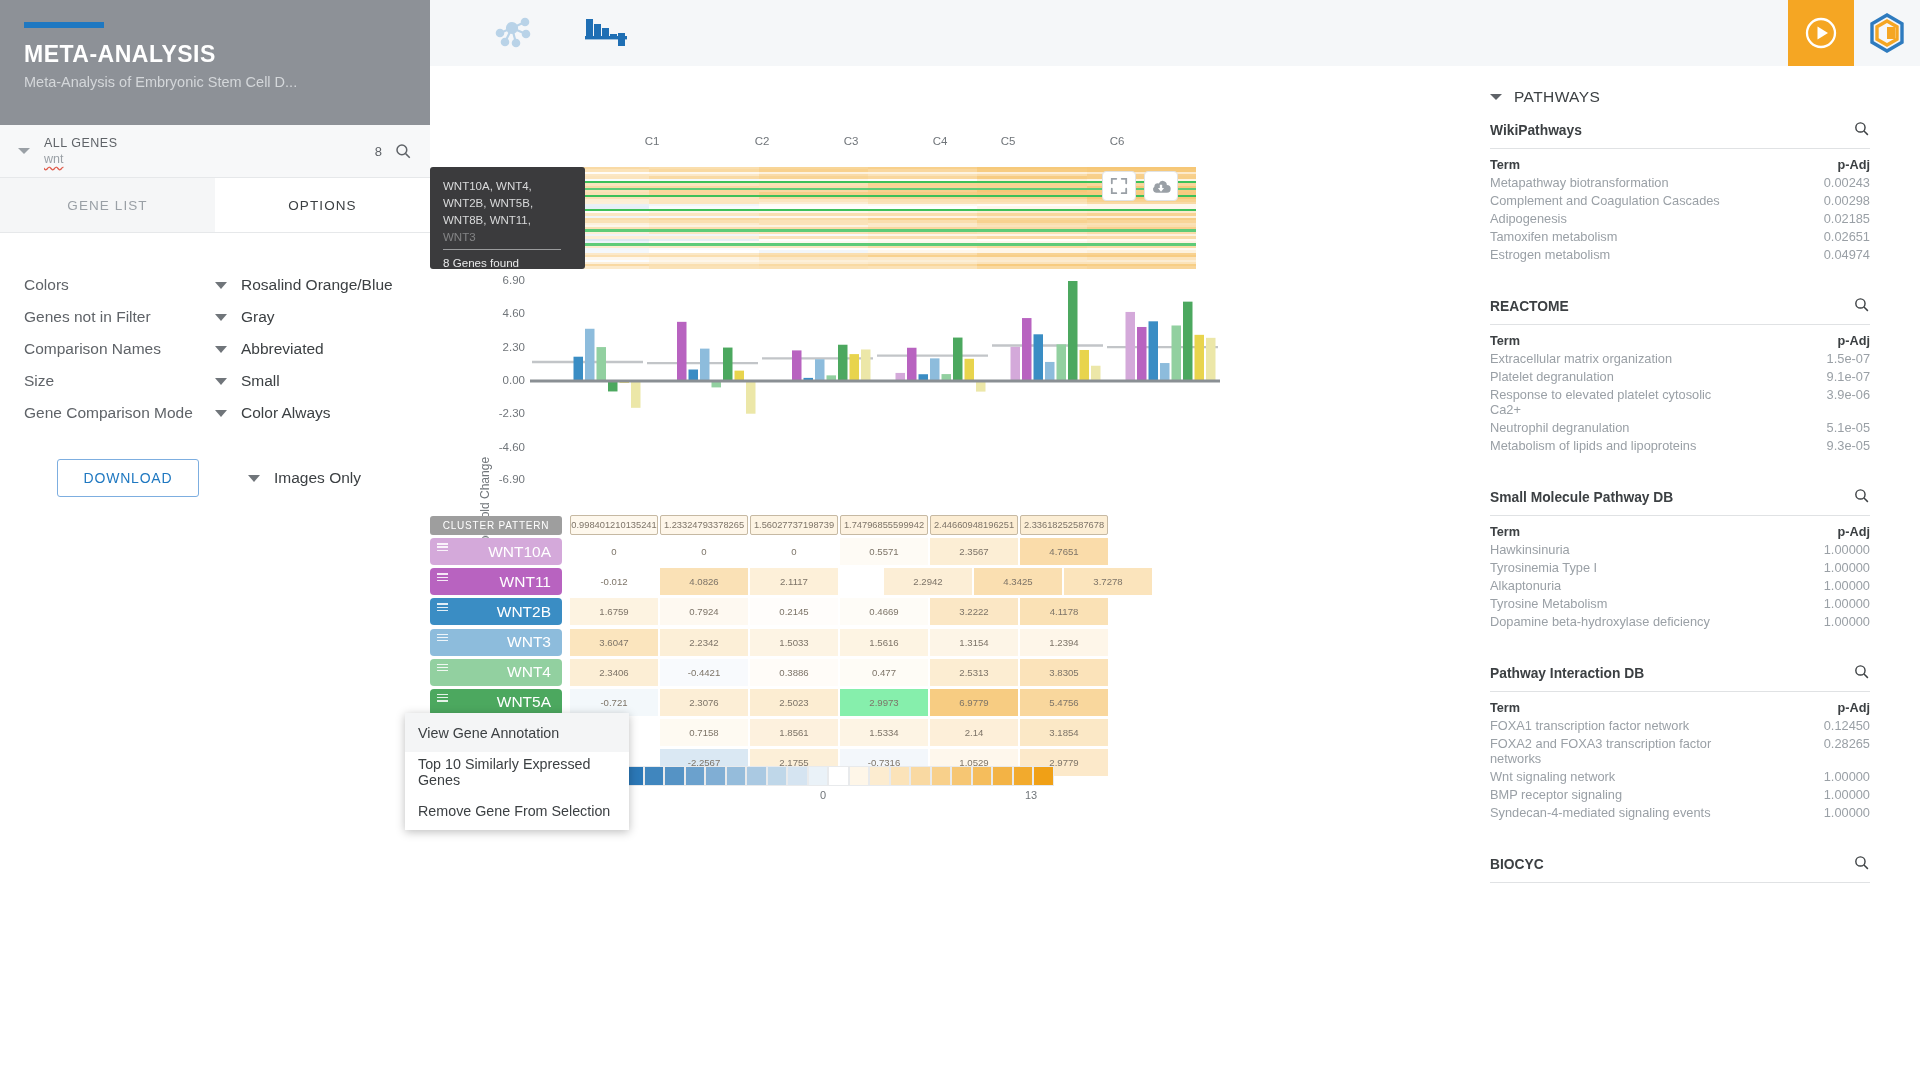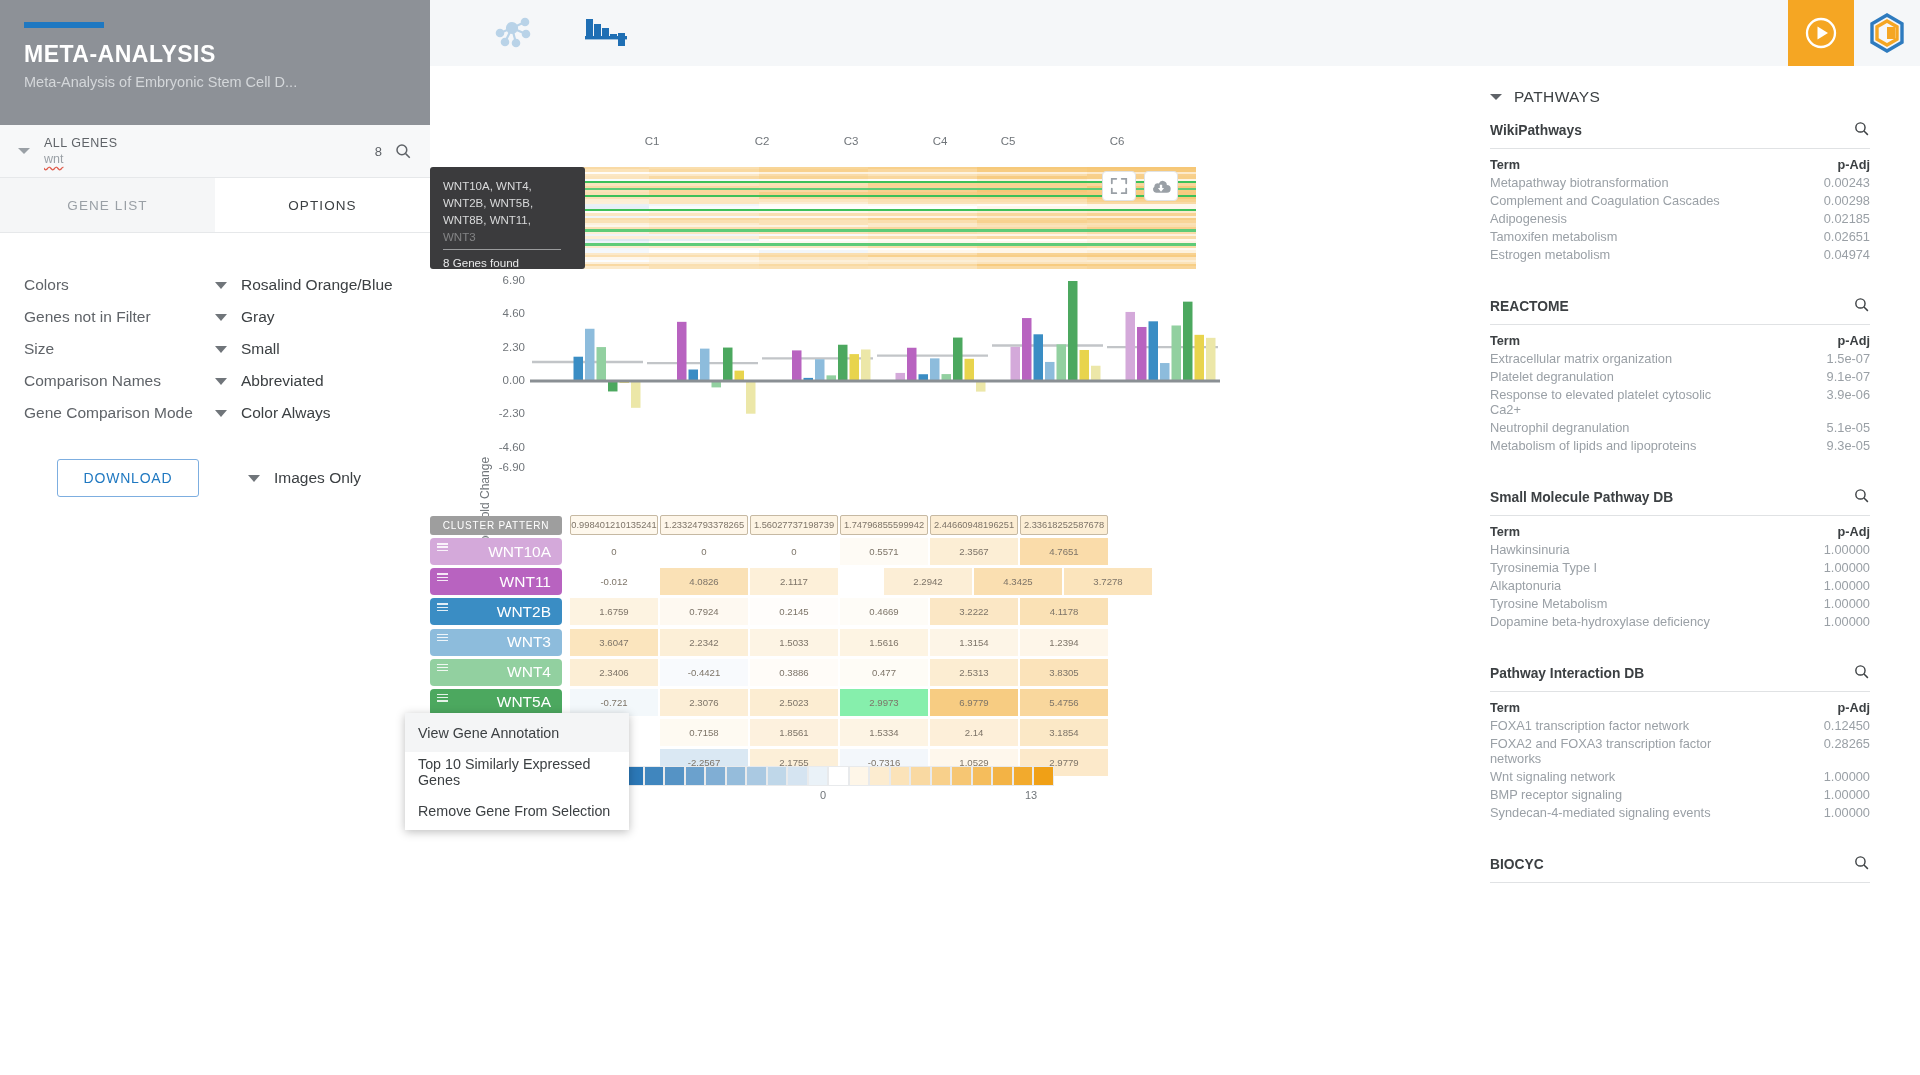--- a/index.html
+++ b/index.html
@@ -228,28 +228,28 @@
         <div class="opt-label">Colors</div>
         <div class="opt-caret"></div>
         <div class="opt-val">Rosalind Orange/Blue</div>
       </div>
       <div class="opt-row">
         <div class="opt-label">Genes not in Filter</div>
         <div class="opt-caret"></div>
         <div class="opt-val">Gray</div>
       </div>
       <div class="opt-row">
+        <div class="opt-label">Comparison Names</div>
+        <div class="opt-caret"></div>
+        <div class="opt-val">Abbreviated</div>
+      </div>
+      <div class="opt-row">
         <div class="opt-label">Size</div>
         <div class="opt-caret"></div>
         <div class="opt-val">Small</div>
-      </div>
-      <div class="opt-row">
-        <div class="opt-label">Comparison Names</div>
-        <div class="opt-caret"></div>
-        <div class="opt-val">Abbreviated</div>
       </div>
       <div class="opt-row">
         <div class="opt-label">Gene Comparison Mode</div>
         <div class="opt-caret"></div>
         <div class="opt-val">Color Always</div>
       </div>
 
       <div class="opt-spacer"></div>
 
       <div class="dl-row">
@@ -707,21 +707,21 @@
 
     <div class="plot-wrap">
       <div class="ylabel">Log Fold Change</div>
       <div id="yticks">
           <div class="ytick" style="left: 55px; top: -7px;">6.90</div>
           <div class="ytick" style="left: 55px; top: 26.3333px;">4.60</div>
           <div class="ytick" style="left: 55px; top: 59.6667px;">2.30</div>
           <div class="ytick" style="left: 55px; top: 93px;">0.00</div>
           <div class="ytick" style="left: 55px; top: 126.333px;">-2.30</div>
           <div class="ytick" style="left: 55px; top: 159.667px;">-4.60</div>
-          <div class="ytick" style="left: 55px; top: 180px;">-6.90</div>
+          <div class="ytick" style="left: 55px; top: 192px;">-6.90</div>
         </div>
       <svg id="barsvg" width="690" height="200" style="position:absolute;left:100px;top:0">
           <line x1="2" x2="113" y1="80.92898550724638" y2="80.92898550724638" stroke="#c2c5c8" stroke-width="2.4"></line>
           <rect x="32" y="100" width="9.5" height="1" fill="#b863c0"></rect>
           <rect x="43.5" y="75.71159420289855" width="9.5" height="24.288405797101447" fill="#3a8dc4"></rect>
           <rect x="55" y="47.75797101449276" width="9.5" height="52.24202898550724" fill="#8dbcdc"></rect>
           <rect x="66.5" y="66.07826086956521" width="9.5" height="33.92173913043478" fill="#92d0a0"></rect>
           <rect x="78" y="100" width="9.5" height="10.44927536231884" fill="#4ca85f"></rect>
           <rect x="89.5" y="100" width="9.5" height="1.7391304347826084" fill="#e8d44d"></rect>
           <rect x="101" y="100" width="9.5" height="26.811594202898554" fill="#ece7a8"></rect>

